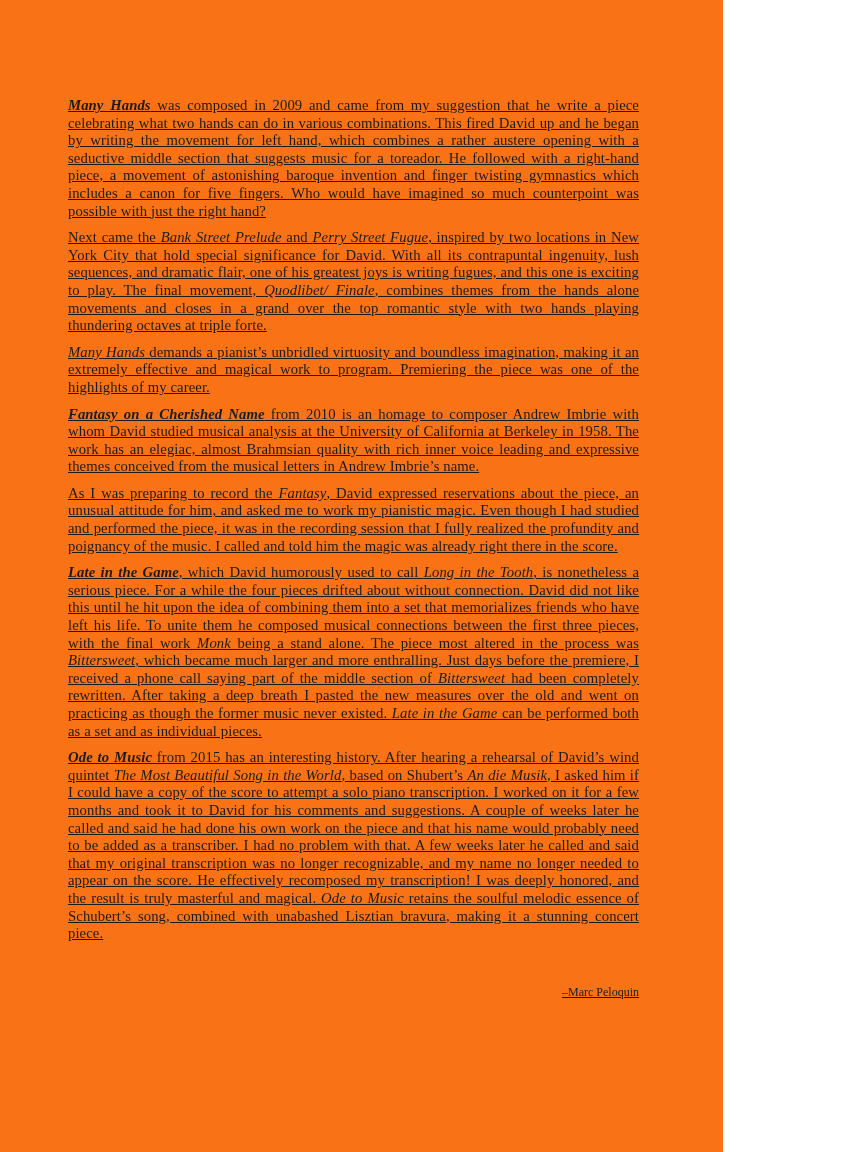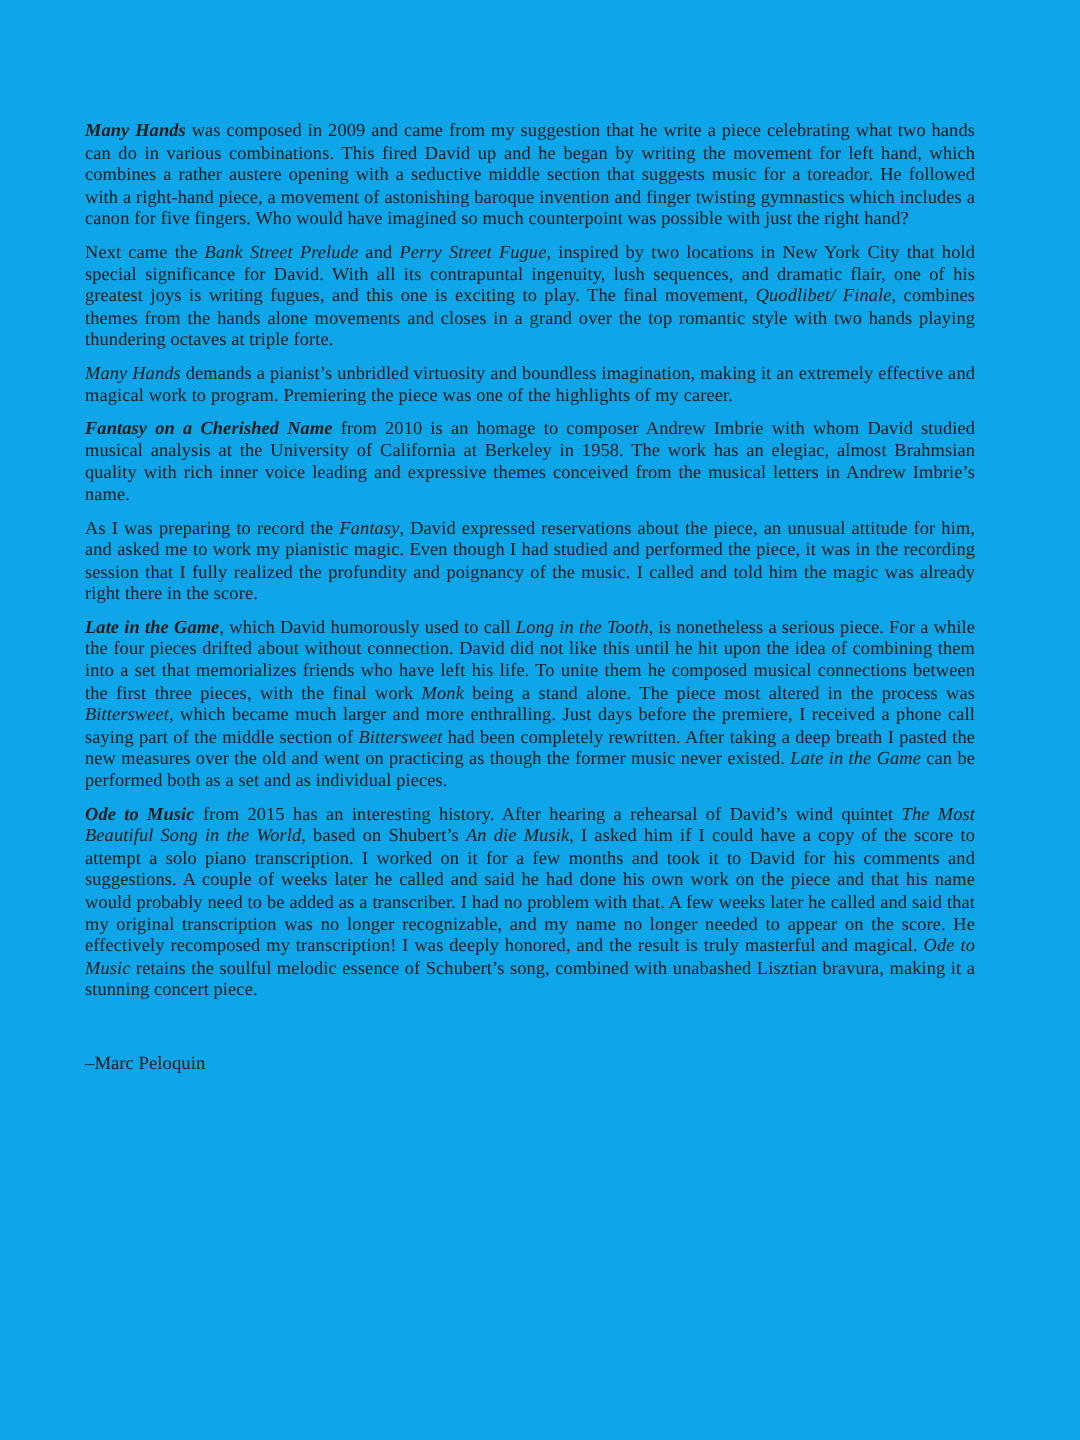--- a/index.html
+++ b/index.html
@@ -9,40 +9,41 @@
   }
   body {
     width: 864px;
     height: 1152px;
     font-family: "Liberation Serif", "DejaVu Serif", serif;
     color: #1b1b1b;
     overflow: hidden;
   }
   .page {
     box-sizing: border-box;
-    width: 864px;
+    width: 723px;
     height: 1152px;
     padding: 97px 84px 0 68px;
-    background: #0ea5e9;
+    background: #f97316;
+    text-decoration: underline;
   }
   .para {
     margin: 0 0 9px 0;
     font-size: 14.7px;
     line-height: 17.6px;
     text-align: justify;
     letter-spacing: 0.1px;
   }
   .seg-normal { font-style: normal; font-weight: normal; }
   .seg-italic { font-style: italic; font-weight: normal; }
   .seg-bold-italic { font-style: italic; font-weight: bold; }
   .signature {
     margin: 41px 0 0 0;
-    font-size: 15px;
+    font-size: 12px;
     line-height: 17.6px;
-    text-align: left;
+    text-align: right;
   }
 </style>
 </head>
 <body>
 
 <div class="page">
   <div class="text-block">
       <p class="para"><span class="seg-bold-italic">Many Hands</span><span class="seg-normal"> was composed in 2009 and came from my suggestion that he write a piece celebrating what two hands can do in various combinations.  This fired David up and he began by writing the movement for left hand, which combines a rather austere opening with a seductive middle section that suggests music for a toreador.  He followed with a right-hand piece, a movement of astonishing baroque invention and finger twisting gymnastics which includes a canon for five fingers.  Who would have imagined so much counterpoint was possible with just the right hand?</span></p>
       <p class="para"><span class="seg-normal">Next came the </span><span class="seg-italic">Bank Street Prelude</span><span class="seg-normal"> and </span><span class="seg-italic">Perry Street Fugue</span><span class="seg-normal">, inspired by two locations in New York City that hold special significance for David.  With all its contrapuntal ingenuity, lush sequences, and dramatic flair, one of his greatest joys is writing fugues, and this one is exciting to play. The final movement, </span><span class="seg-italic">Quodlibet/ Finale</span><span class="seg-normal">, combines themes from the hands alone movements and closes in a grand over the top romantic style with two hands playing thundering octaves at triple forte.</span></p>
       <p class="para"><span class="seg-italic">Many Hands</span><span class="seg-normal"> demands a pianist’s unbridled virtuosity and boundless imagination, making it an extremely effective and magical work to program.  Premiering the piece was one of the highlights of my career.</span></p>

